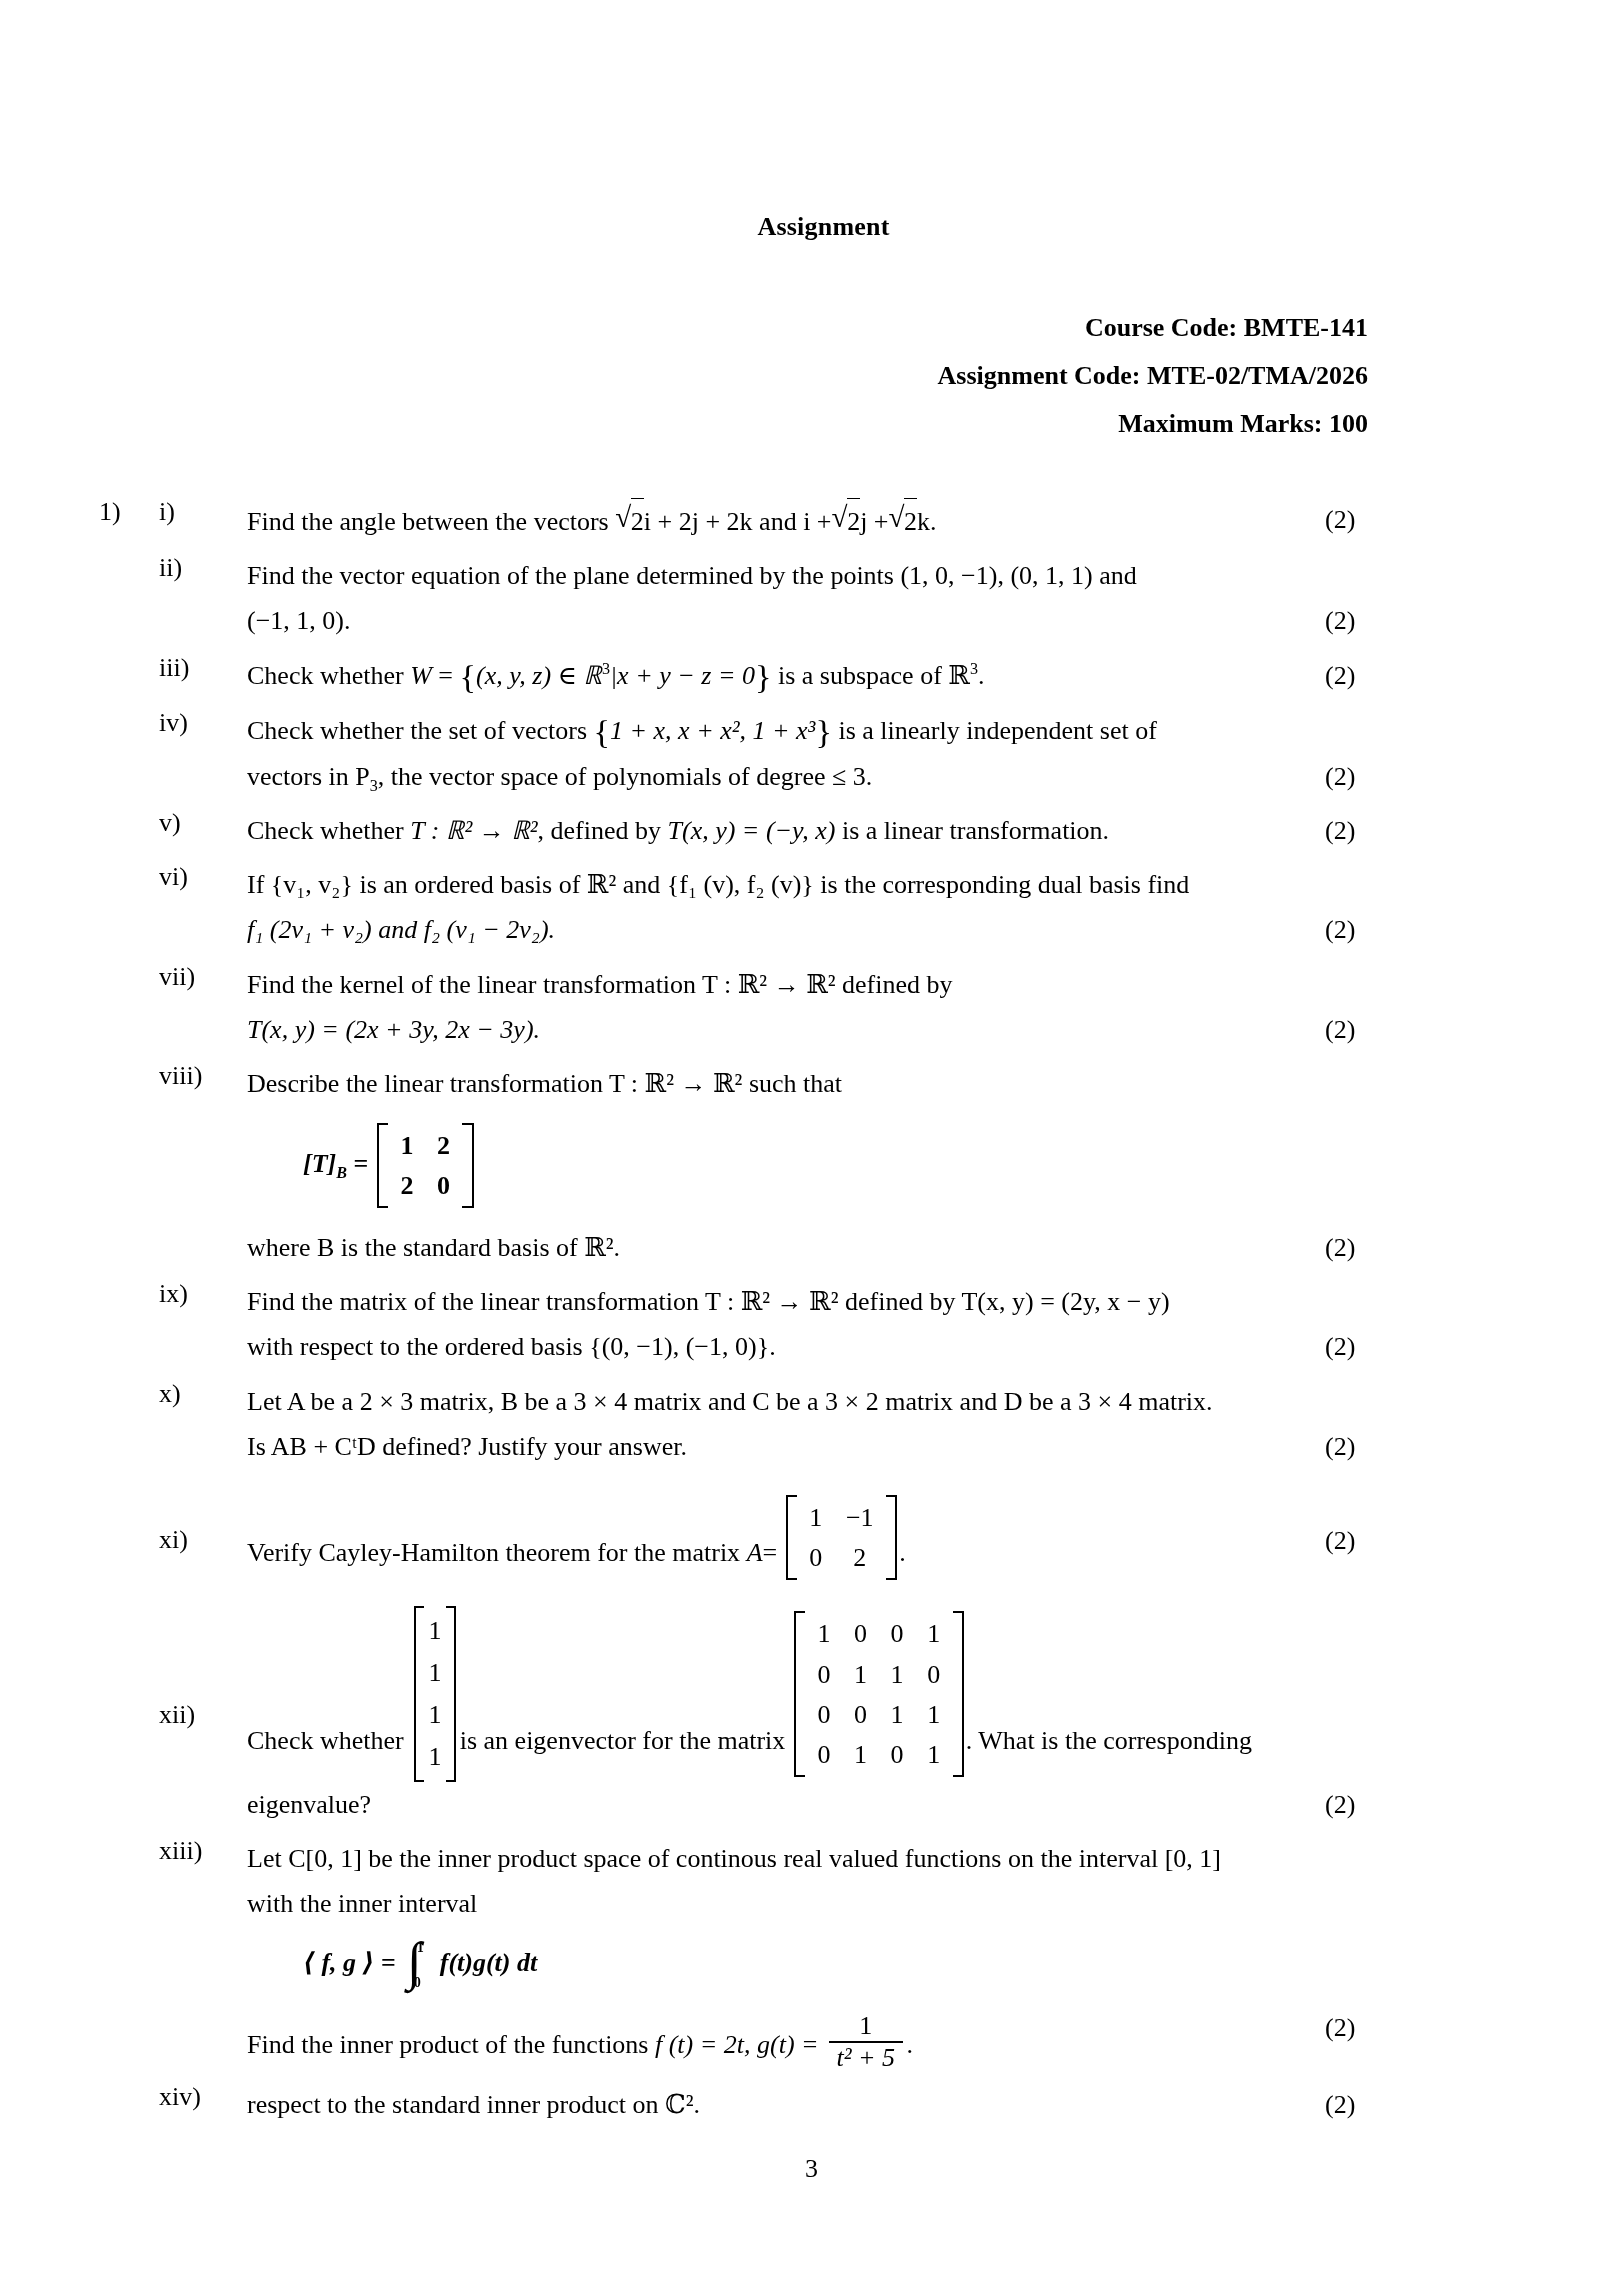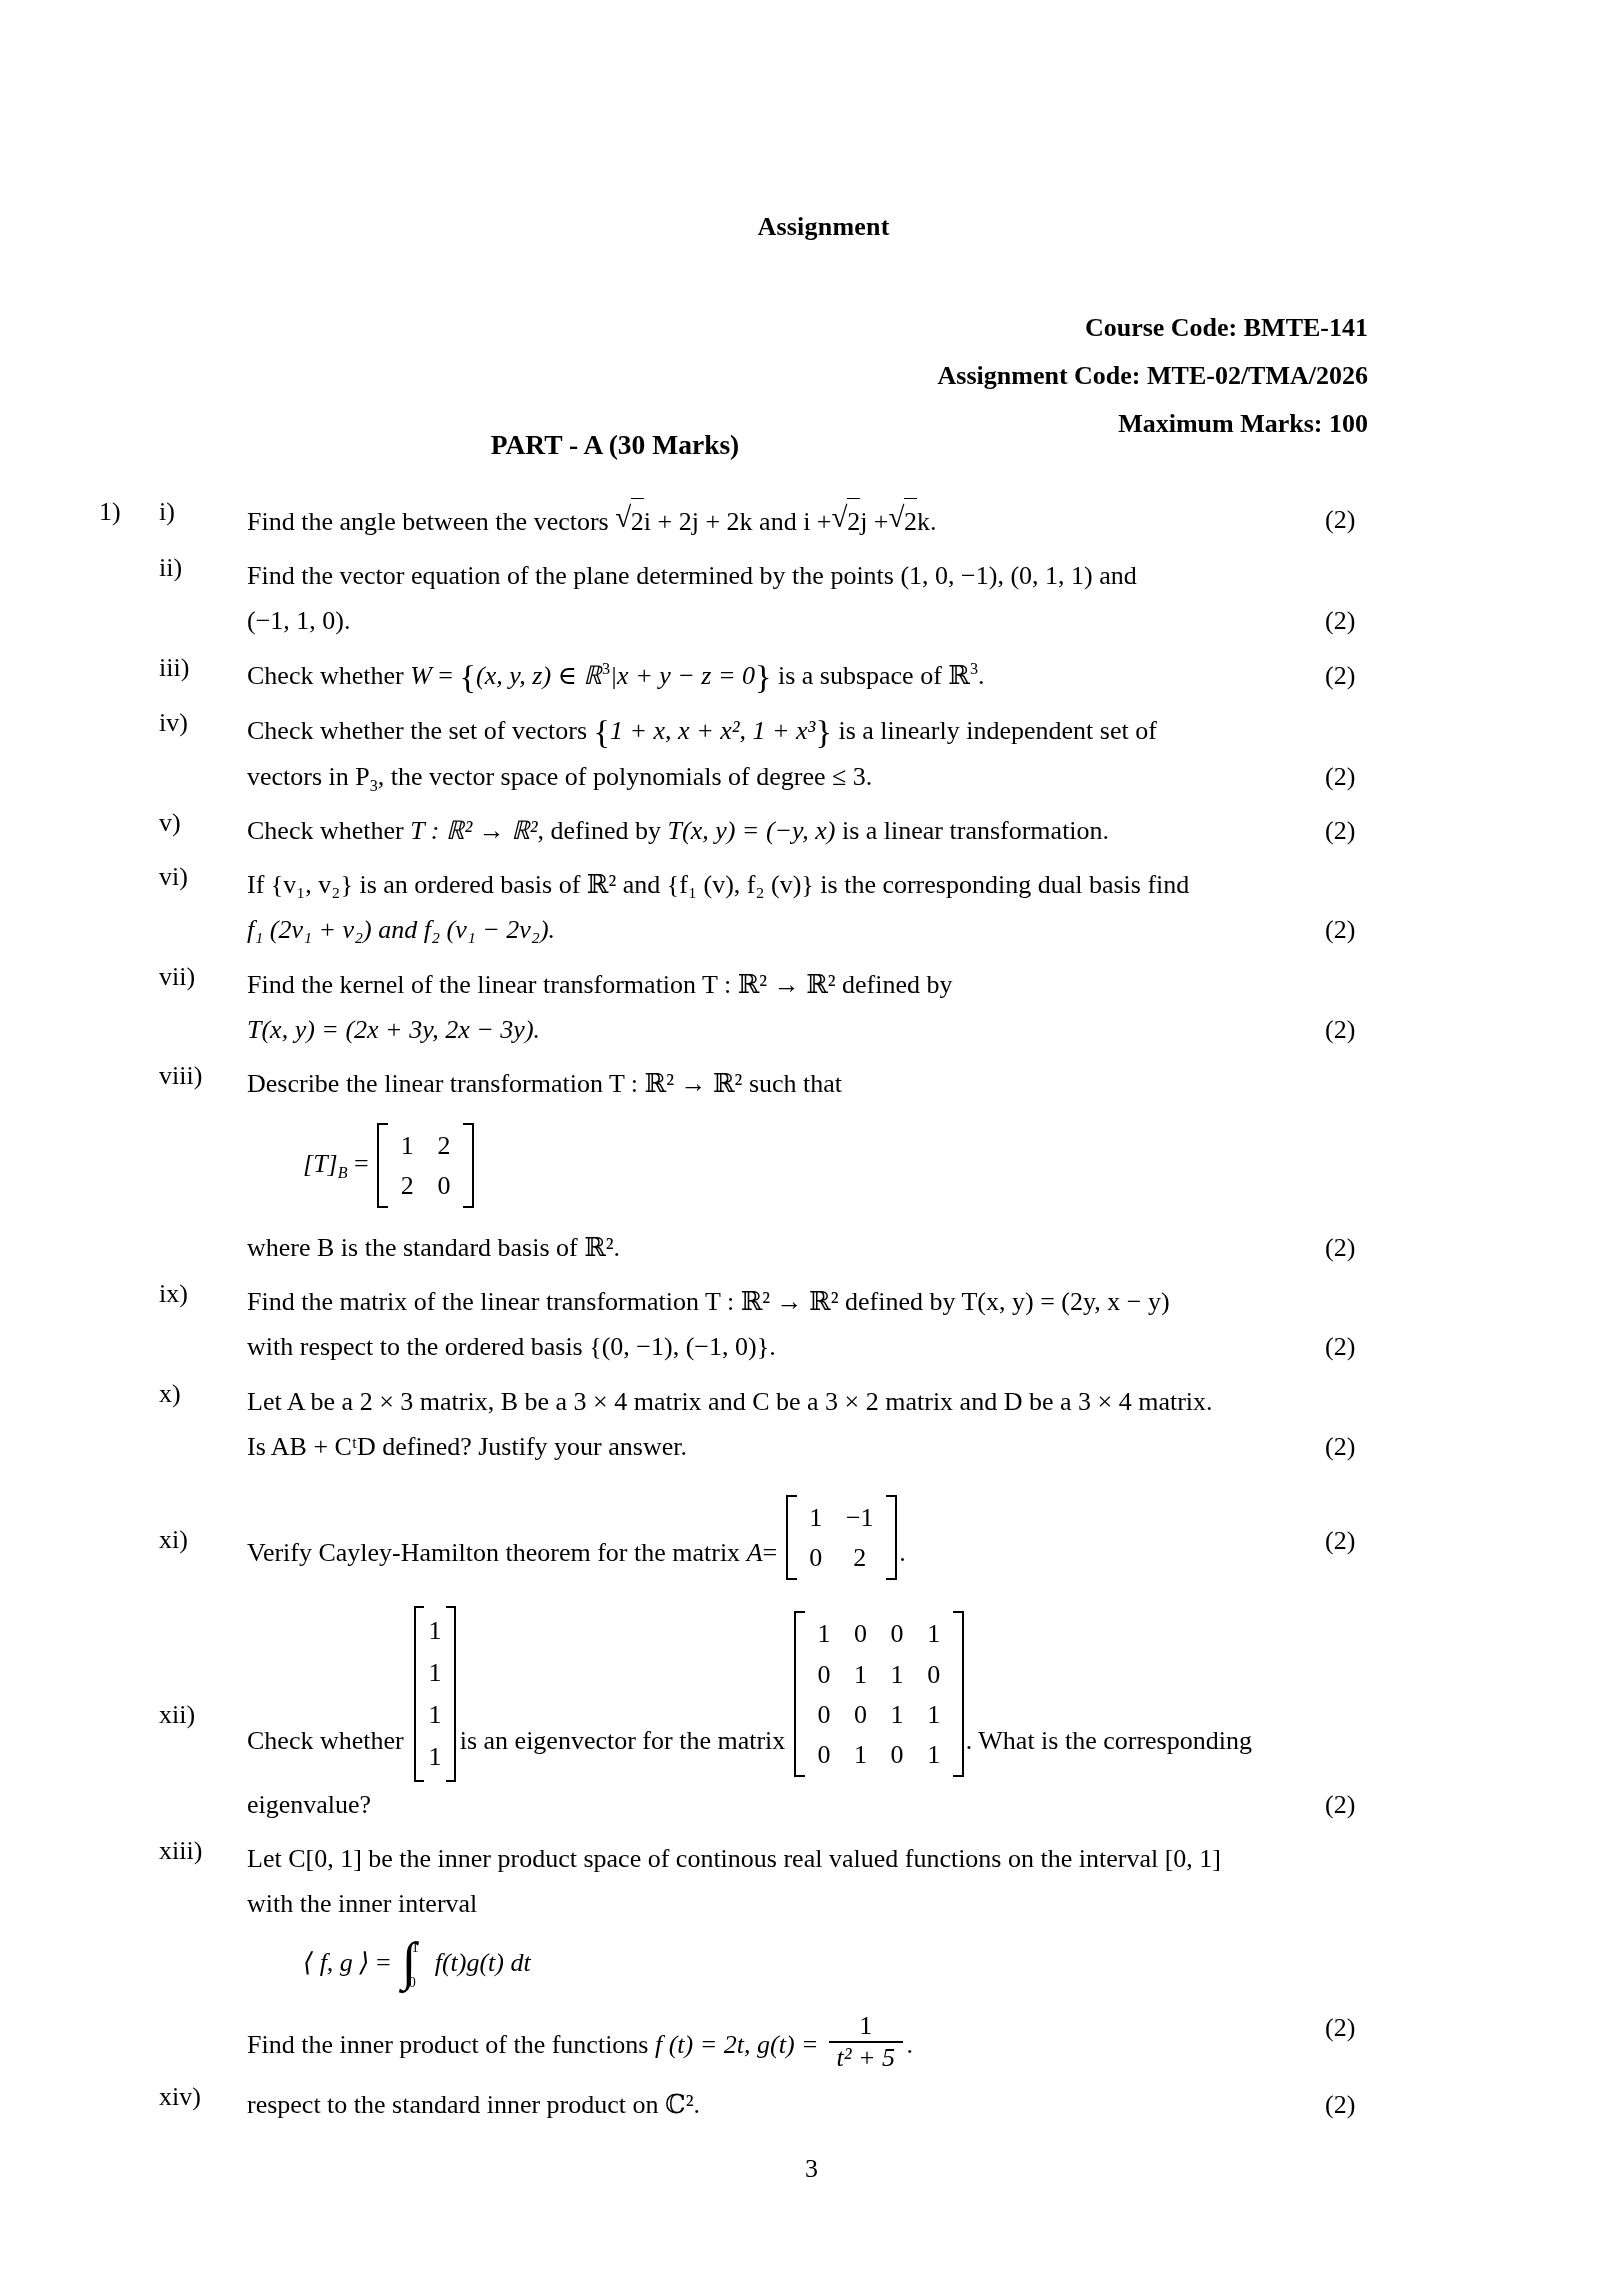--- a/index.html
+++ b/index.html
@@ -153,20 +153,21 @@
     font-size: 26px;
     font-style: italic;
     line-height: 35px;
   }
   .mat.nums td { font-style: normal; }
 
   
   .eqline {
     font-size: 26px;
     line-height: 1.1;
+    font-weight: bold;
   }
   .eq-indent { padding-left: 56px; }
 
   
   .frac {
     display: inline-block;
     vertical-align: -0.52em;
     text-align: center;
     margin: 0 .14em;
     line-height: 1.08;
@@ -239,21 +240,20 @@
 <div class="page">
 
   <div class="doc-title">Assignment</div>
 
   <div class="meta-block">
     <div>Course Code: BMTE-141</div>
     <div>Assignment Code: MTE-02/TMA/2026</div>
     <div>Maximum Marks: 100</div>
   </div>
 
-  <div class="part-head">PART - A (30 Marks)</div>
 
   <div class="qlist">
 
     <div class="qrow">
       <span class="qnum">1)</span>
       <span class="rnum">i)</span>
       <div class="qbody">
         <div class="qline">
           <span>Find the angle between the vectors</span>
           <span class="rad"><span>2</span></span><span class="mb">i + 2j + 2k</span>

